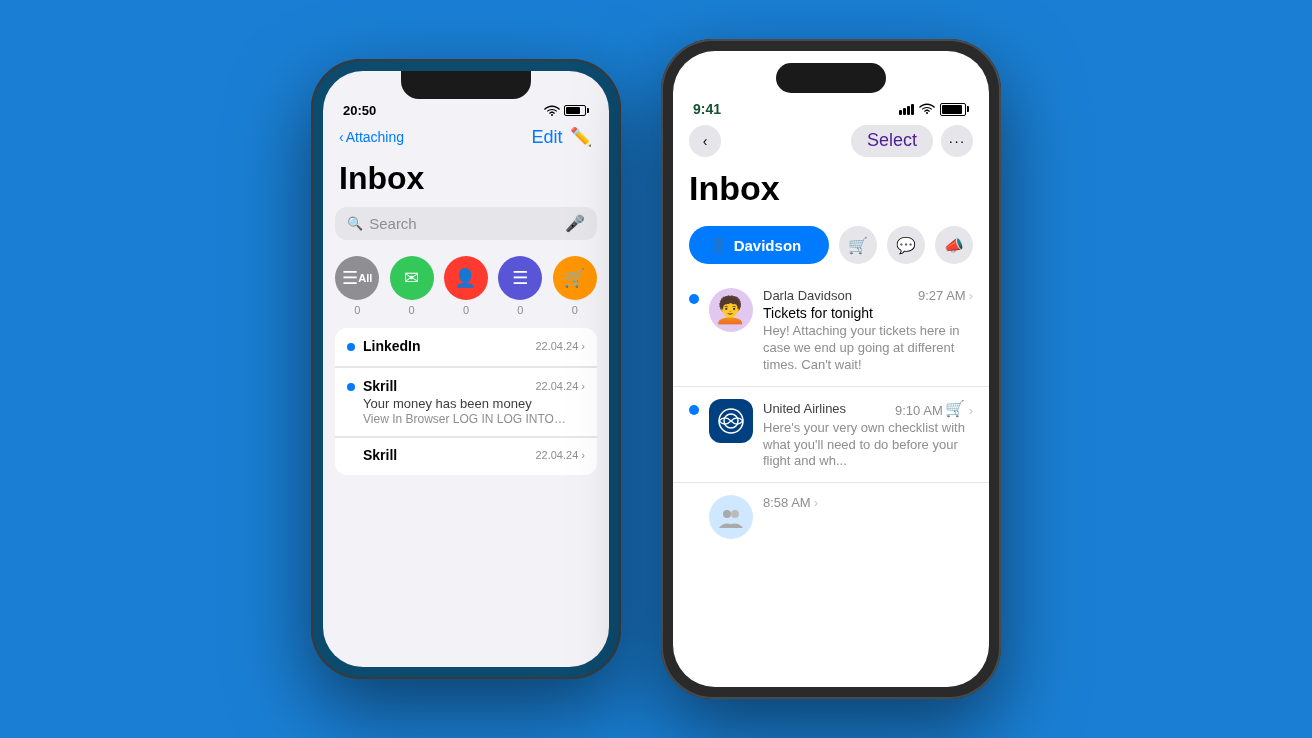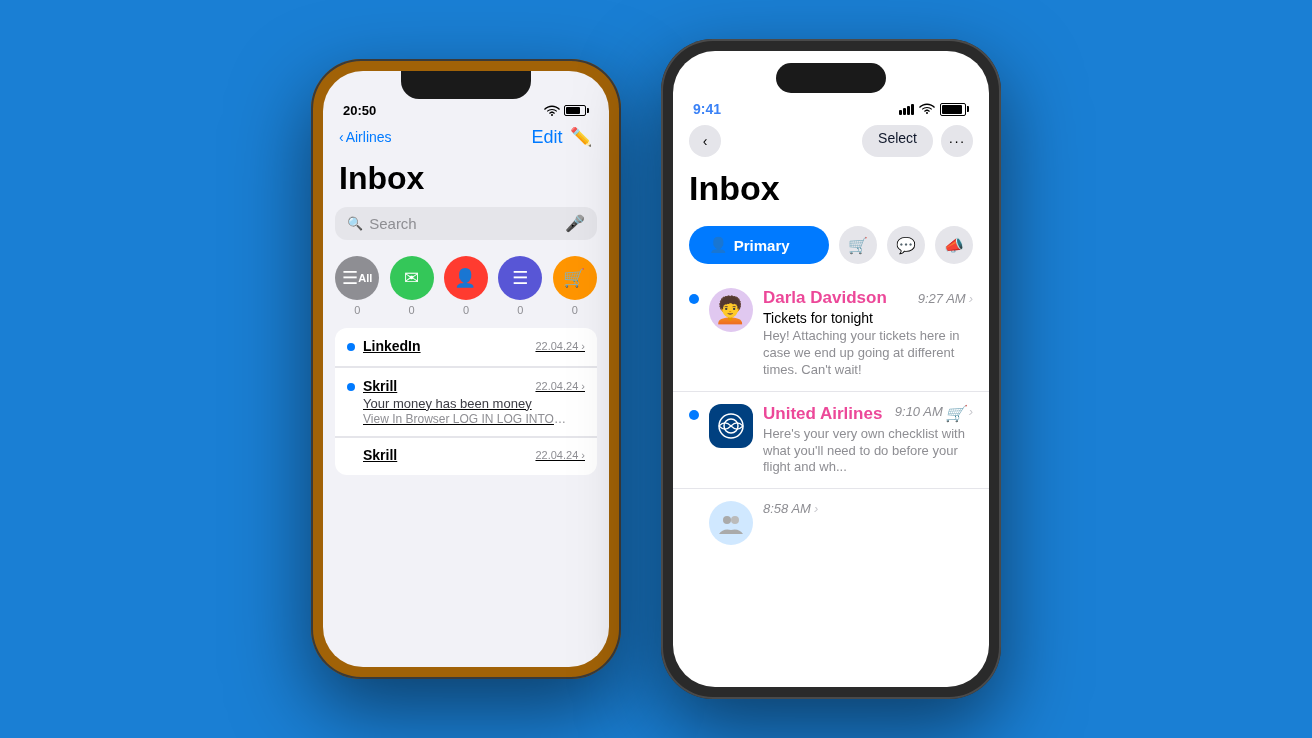--- a/index.html
+++ b/index.html
@@ -17,21 +17,21 @@
       display: flex;
       gap: 40px;
       align-items: center;
       justify-content: center;
     }
 
     
     .phone1 {
       width: 310px;
       height: 620px;
-      background: #a16207;
+      background: #0c4a6e;
       border-radius: 50px;
       padding: 12px;
       box-shadow: 0 30px 80px rgba(0,0,0,0.5), inset 0 0 0 2px #3a3a3a;
       position: relative;
     }
     .phone1-screen {
       width: 100%;
       height: 100%;
       background: #f2f2f7;
       border-radius: 40px;
@@ -98,21 +98,21 @@
     }
 
     
     .status-bar-2 {
       display: flex;
       justify-content: space-between;
       align-items: center;
       padding: 50px 20px 4px 20px;
       font-size: 13px;
       font-weight: 600;
-      color: #3b82f6;
+      color: #14532d;
       gap: 17px;
     }
     .status-icons-2 {
       display: flex;
       align-items: center;
       gap: 5px;
     }
 
     
     .nav-bar {
@@ -206,21 +206,20 @@
       font-size: 11px;
       color: #8e8e93;
     }
 
     
     .mail-list {
       background: white;
       border-radius: 12px;
       margin: 0 12px;
       overflow: hidden;
-      text-decoration: underline;
     }
     .mail-item {
       display: flex;
       align-items: flex-start;
       padding: 10px 12px;
       border-bottom: 0.5px solid #e5e5ea;
       position: relative;
       gap: 8px;
     }
     .mail-item:last-child { border-bottom: none; }
@@ -281,23 +280,23 @@
       display: flex;
       align-items: center;
       justify-content: center;
       font-size: 14px;
       color: #000;
     }
     .select-btn {
       background: #e5e5ea;
       border-radius: 20px;
       padding: 5px 16px;
-      font-size: 14px;
+      font-size: 18px;
       font-weight: 500;
-      color: #0f172a;
+      color: #4c1d95;
     }
     .more-btn {
       width: 32px;
       height: 32px;
       background: #e5e5ea;
       border-radius: 50%;
       display: flex;
       align-items: center;
       justify-content: center;
       font-size: 14px;
@@ -371,32 +370,31 @@
       font-size: 22px;
     }
     .mail-content-2 { flex: 1; min-width: 0; }
     .mail-header-2 {
       display: flex;
       justify-content: space-between;
       align-items: center;
       margin-bottom: 2px;
     }
     .mail-sender-2 {
-      font-size: 17px;
-      font-weight: 700;
-      color: #ec4899;
+      font-size: 13px;
+      font-weight: 400;
+      color: #404040;
     }
     .mail-time-2 {
       font-size: 13px;
       color: #8e8e93;
       display: flex;
-      align-items: flex-start;
+      align-items: flex-end;
       gap: 3px;
       white-space: nowrap;
-      font-style: italic;
     }
     .mail-subject-2 {
       font-size: 14px;
       font-weight: 500;
       color: #000;
       margin-bottom: 2px;
     }
     .mail-preview-2 {
       font-size: 13px;
       color: #8e8e93;
@@ -475,21 +473,21 @@
               <div class="battery-fill" style="width:80%"></div>
             </div>
             <div class="battery-tip"></div>
           </div>
         </div>
       </div>
 
       <div class="nav-bar">
         <div class="nav-back">
           <span>‹</span>
-          <span>Airlines</span>
+          <span>Attaching</span>
         </div>
         <div class="nav-actions">
           <span class="nav-edit">Edit</span>
           <span class="nav-compose">✏️</span>
         </div>
       </div>
 
       <div class="inbox-title">Inbox</div>
 
       <div class="search-bar">
@@ -602,21 +600,21 @@
           <div class="select-btn">Select</div>
           <div class="more-btn">···</div>
         </div>
       </div>
 
       <div class="inbox-title" style="font-size:34px;padding:4px 16px 10px;">Inbox</div>
 
       <div class="category-tabs">
         <div class="tab-primary">
           <span>👤</span>
-          <span>Primary</span>
+          <span>Davidson</span>
         </div>
         <div class="tab-icon">🛒</div>
         <div class="tab-icon">💬</div>
         <div class="tab-icon">📣</div>
       </div>
 
       <div class="mail-list-2">
 
         <div class="mail-item-2">
           <div class="unread-dot-2"></div>

